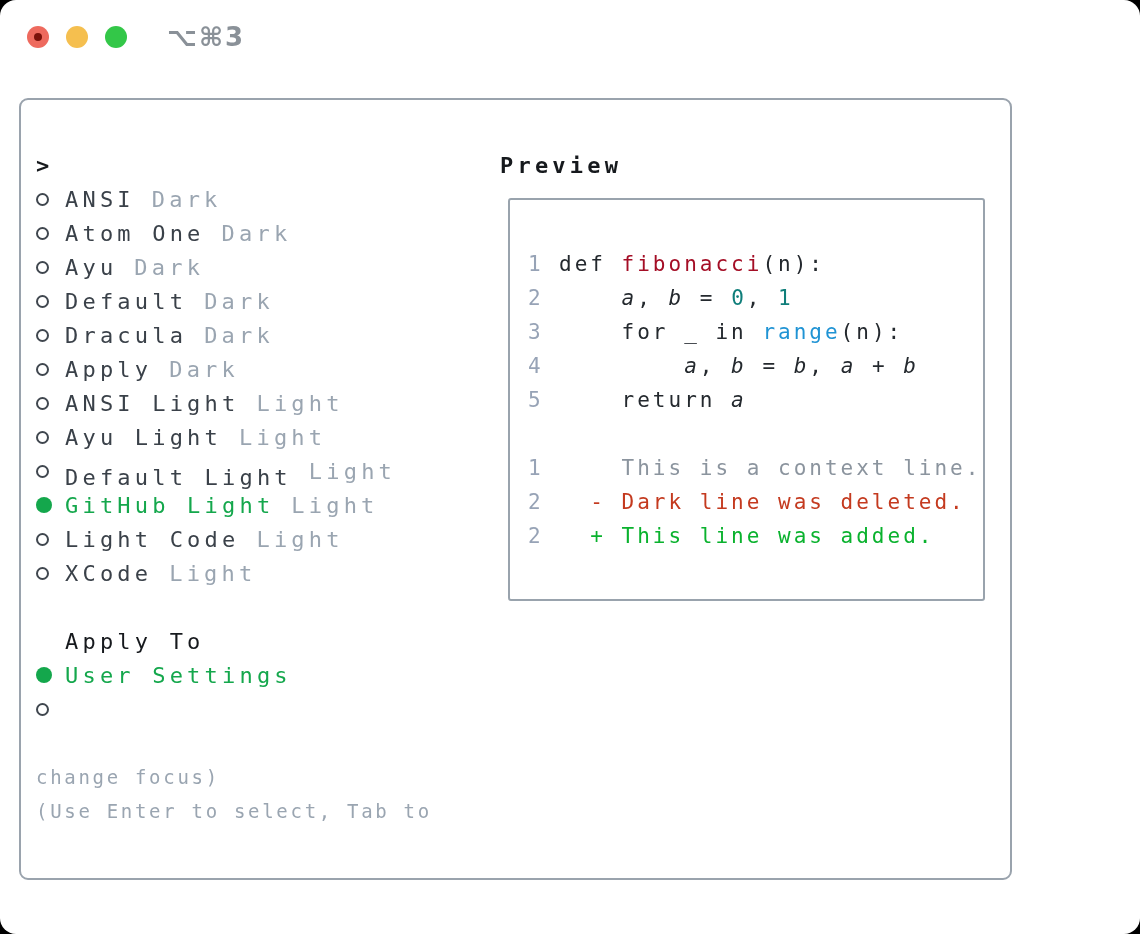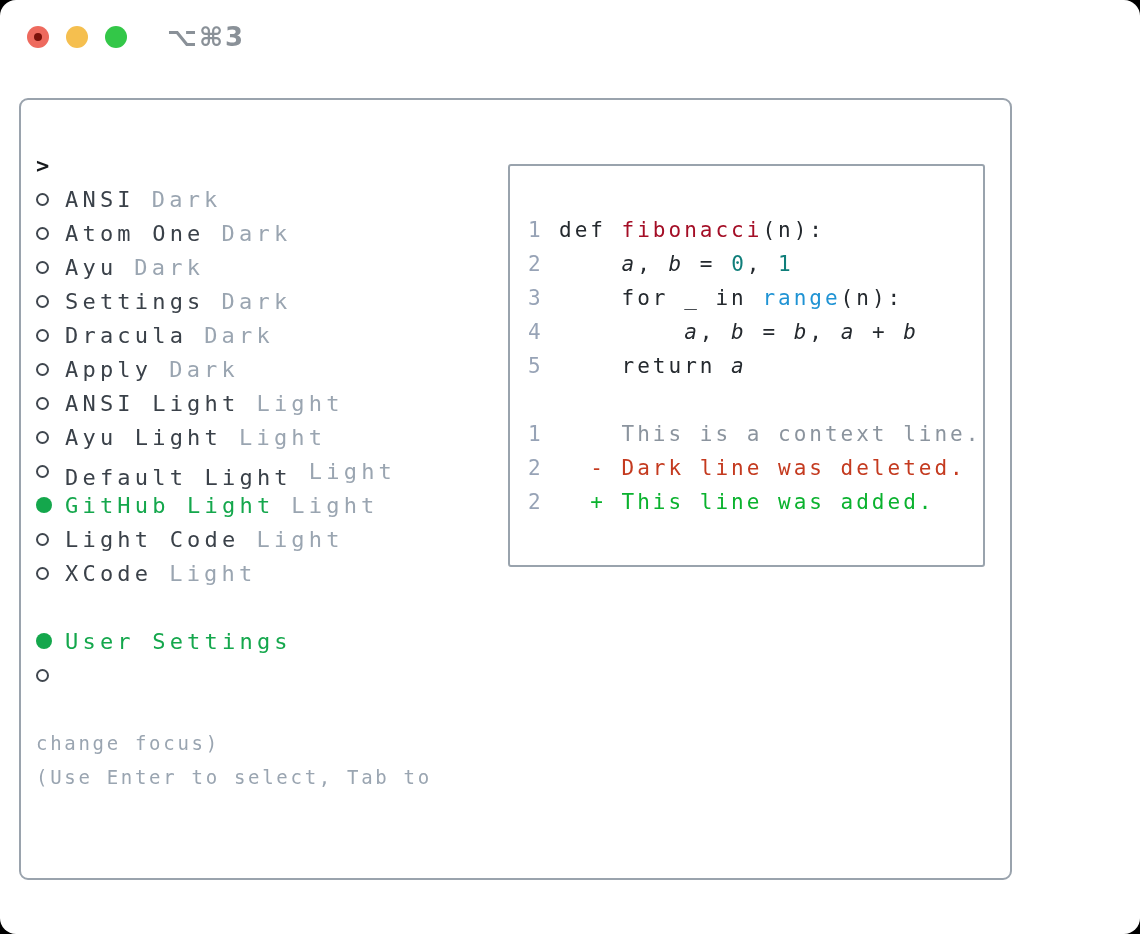--- a/index.html
+++ b/index.html
@@ -55,41 +55,46 @@
   <div class="main-box">
 
     <div class="left-col">
       <div class="row">
         <span class="marker"><span class="prompt">&gt;</span></span>
       </div>
       <div id="theme-list">
           <div class="row"><span class="marker"><span class="radio"></span></span><span style="color: rgb(58, 65, 73);">ANSI</span><span class="variant" style="color: rgb(154, 165, 177);">Dark</span></div>
           <div class="row"><span class="marker"><span class="radio"></span></span><span style="color: rgb(58, 65, 73);">Atom One</span><span class="variant" style="color: rgb(154, 165, 177);">Dark</span></div>
           <div class="row"><span class="marker"><span class="radio"></span></span><span style="color: rgb(58, 65, 73);">Ayu</span><span class="variant" style="color: rgb(154, 165, 177);">Dark</span></div>
-          <div class="row"><span class="marker"><span class="radio"></span></span><span style="color: rgb(58, 65, 73);">Settings</span><span class="variant" style="color: rgb(154, 165, 177);">Dark</span></div>
+          <div class="row"><span class="marker"><span class="radio"></span></span><span style="color: rgb(58, 65, 73);">Default</span><span class="variant" style="color: rgb(154, 165, 177);">Dark</span></div>
           <div class="row"><span class="marker"><span class="radio"></span></span><span style="color: rgb(58, 65, 73);">Dracula</span><span class="variant" style="color: rgb(154, 165, 177);">Dark</span></div>
           <div class="row"><span class="marker"><span class="radio"></span></span><span style="color: rgb(58, 65, 73);">Apply</span><span class="variant" style="color: rgb(154, 165, 177);">Dark</span></div>
           <div class="row"><span class="marker"><span class="radio"></span></span><span style="color: rgb(58, 65, 73);">ANSI Light</span><span class="variant" style="color: rgb(154, 165, 177);">Light</span></div>
           <div class="row"><span class="marker"><span class="radio"></span></span><span style="color: rgb(58, 65, 73);">Ayu Light</span><span class="variant" style="color: rgb(154, 165, 177);">Light</span></div>
           <div class="row"><span class="marker"><span class="radio"></span></span><span style="color: rgb(58, 65, 73); margin-top: 12px;">Default Light</span><span class="variant" style="color: rgb(154, 165, 177);">Light</span></div>
           <div class="row"><span class="marker"><span class="radio sel" style="background: rgb(20, 167, 76);"></span></span><span style="color: rgb(20, 167, 76);">GitHub Light</span><span class="variant" style="color: rgb(154, 165, 177);">Light</span></div>
           <div class="row"><span class="marker"><span class="radio"></span></span><span style="color: rgb(58, 65, 73);">Light Code</span><span class="variant" style="color: rgb(154, 165, 177);">Light</span></div>
           <div class="row"><span class="marker"><span class="radio"></span></span><span style="color: rgb(58, 65, 73);">XCode</span><span class="variant" style="color: rgb(154, 165, 177);">Light</span></div>
         </div>
       <div class="row"></div>
+      <div class="row">
+        <span class="marker"></span>
+        <span class="subhdr">Apply To</span>
+      </div>
       <div id="apply-list">
           <div class="row"><span class="marker"><span class="radio sel" style="background: rgb(20, 167, 76);"></span></span><span style="color: rgb(20, 167, 76);">User Settings</span></div>
           <div class="row"><span class="marker"><span class="radio"></span></span></div>
         </div>
       <div class="row"></div>
       <div class="hint-row" style="color: rgb(154, 165, 177);">change focus)</div>
       <div class="hint-row" style="color: rgb(154, 165, 177);">(Use Enter to select, Tab to</div>
     </div>
 
     <div class="right-col">
+      <div class="row"><span class="hdr">Preview</span></div>
       <div class="preview-box" id="preview-box">
           <div class="code-row"><span class="ln" style="color: rgb(151, 163, 182);">1</span><span style="color: rgb(36, 41, 46);">def </span><span style="color: rgb(164, 14, 38);">fibonacci</span><span style="color: rgb(36, 41, 46);">(n):</span></div>
           <div class="code-row"><span class="ln" style="color: rgb(151, 163, 182);">2</span><span style="color: rgb(36, 41, 46);">    </span><span style="color: rgb(36, 41, 46); font-style: italic;">a</span><span style="color: rgb(36, 41, 46);">, </span><span style="color: rgb(36, 41, 46); font-style: italic;">b</span><span style="color: rgb(36, 41, 46);"> = </span><span style="color: rgb(15, 126, 122);">0</span><span style="color: rgb(36, 41, 46);">, </span><span style="color: rgb(15, 126, 122);">1</span></div>
           <div class="code-row"><span class="ln" style="color: rgb(151, 163, 182);">3</span><span style="color: rgb(36, 41, 46);">    for _ in </span><span style="color: rgb(31, 147, 212);">range</span><span style="color: rgb(36, 41, 46);">(n):</span></div>
           <div class="code-row"><span class="ln" style="color: rgb(151, 163, 182);">4</span><span style="color: rgb(36, 41, 46);">        </span><span style="color: rgb(36, 41, 46); font-style: italic;">a</span><span style="color: rgb(36, 41, 46);">, </span><span style="color: rgb(36, 41, 46); font-style: italic;">b</span><span style="color: rgb(36, 41, 46);"> = </span><span style="color: rgb(36, 41, 46); font-style: italic;">b</span><span style="color: rgb(36, 41, 46);">, </span><span style="color: rgb(36, 41, 46); font-style: italic;">a</span><span style="color: rgb(36, 41, 46);"> + </span><span style="color: rgb(36, 41, 46); font-style: italic;">b</span></div>
           <div class="code-row"><span class="ln" style="color: rgb(151, 163, 182);">5</span><span style="color: rgb(36, 41, 46);">    return </span><span style="color: rgb(36, 41, 46); font-style: italic;">a</span></div>
           <div class="code-row"><span class="ln" style="color: rgb(151, 163, 182);"></span></div>
           <div class="code-row"><span class="ln" style="color: rgb(151, 163, 182);">1</span><span style="color: rgb(139, 148, 158);">    This is a context line.</span></div>
           <div class="code-row"><span class="ln" style="color: rgb(151, 163, 182);">2</span><span style="color: rgb(196, 58, 31);">  - Dark line was deleted.</span></div>
           <div class="code-row"><span class="ln" style="color: rgb(151, 163, 182);">2</span><span style="color: rgb(10, 178, 46);">  + This line was added.</span></div>

